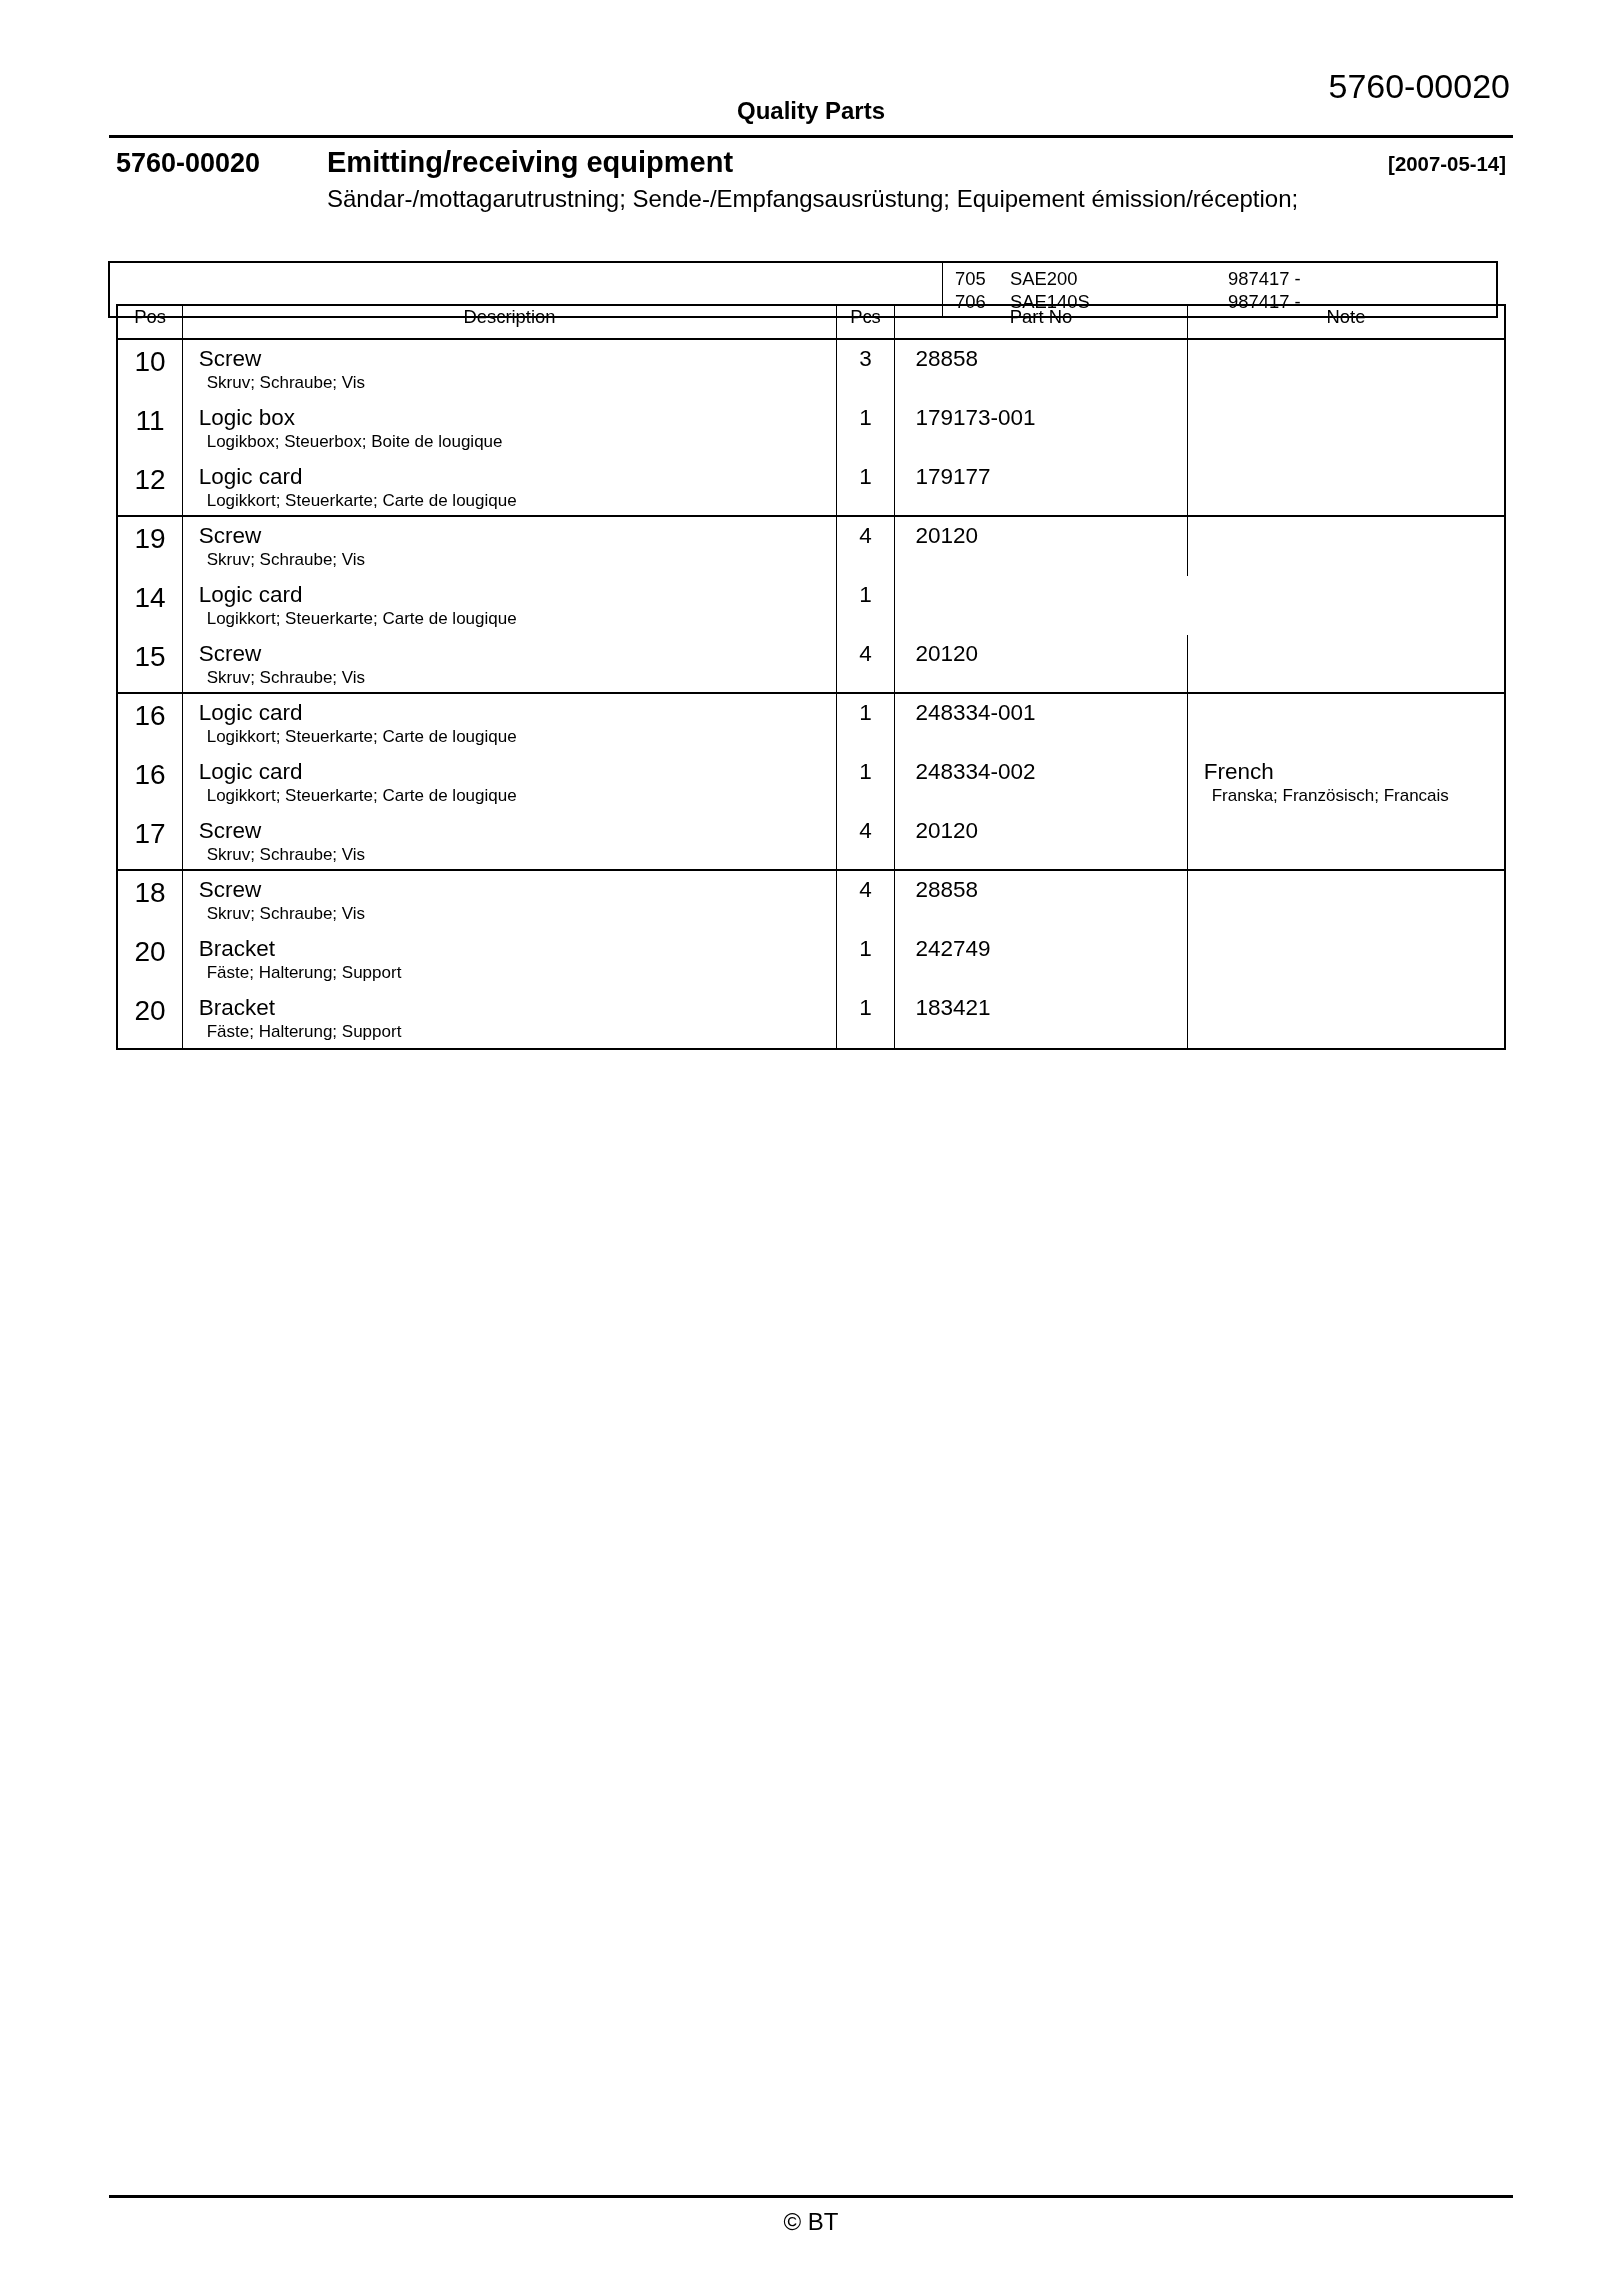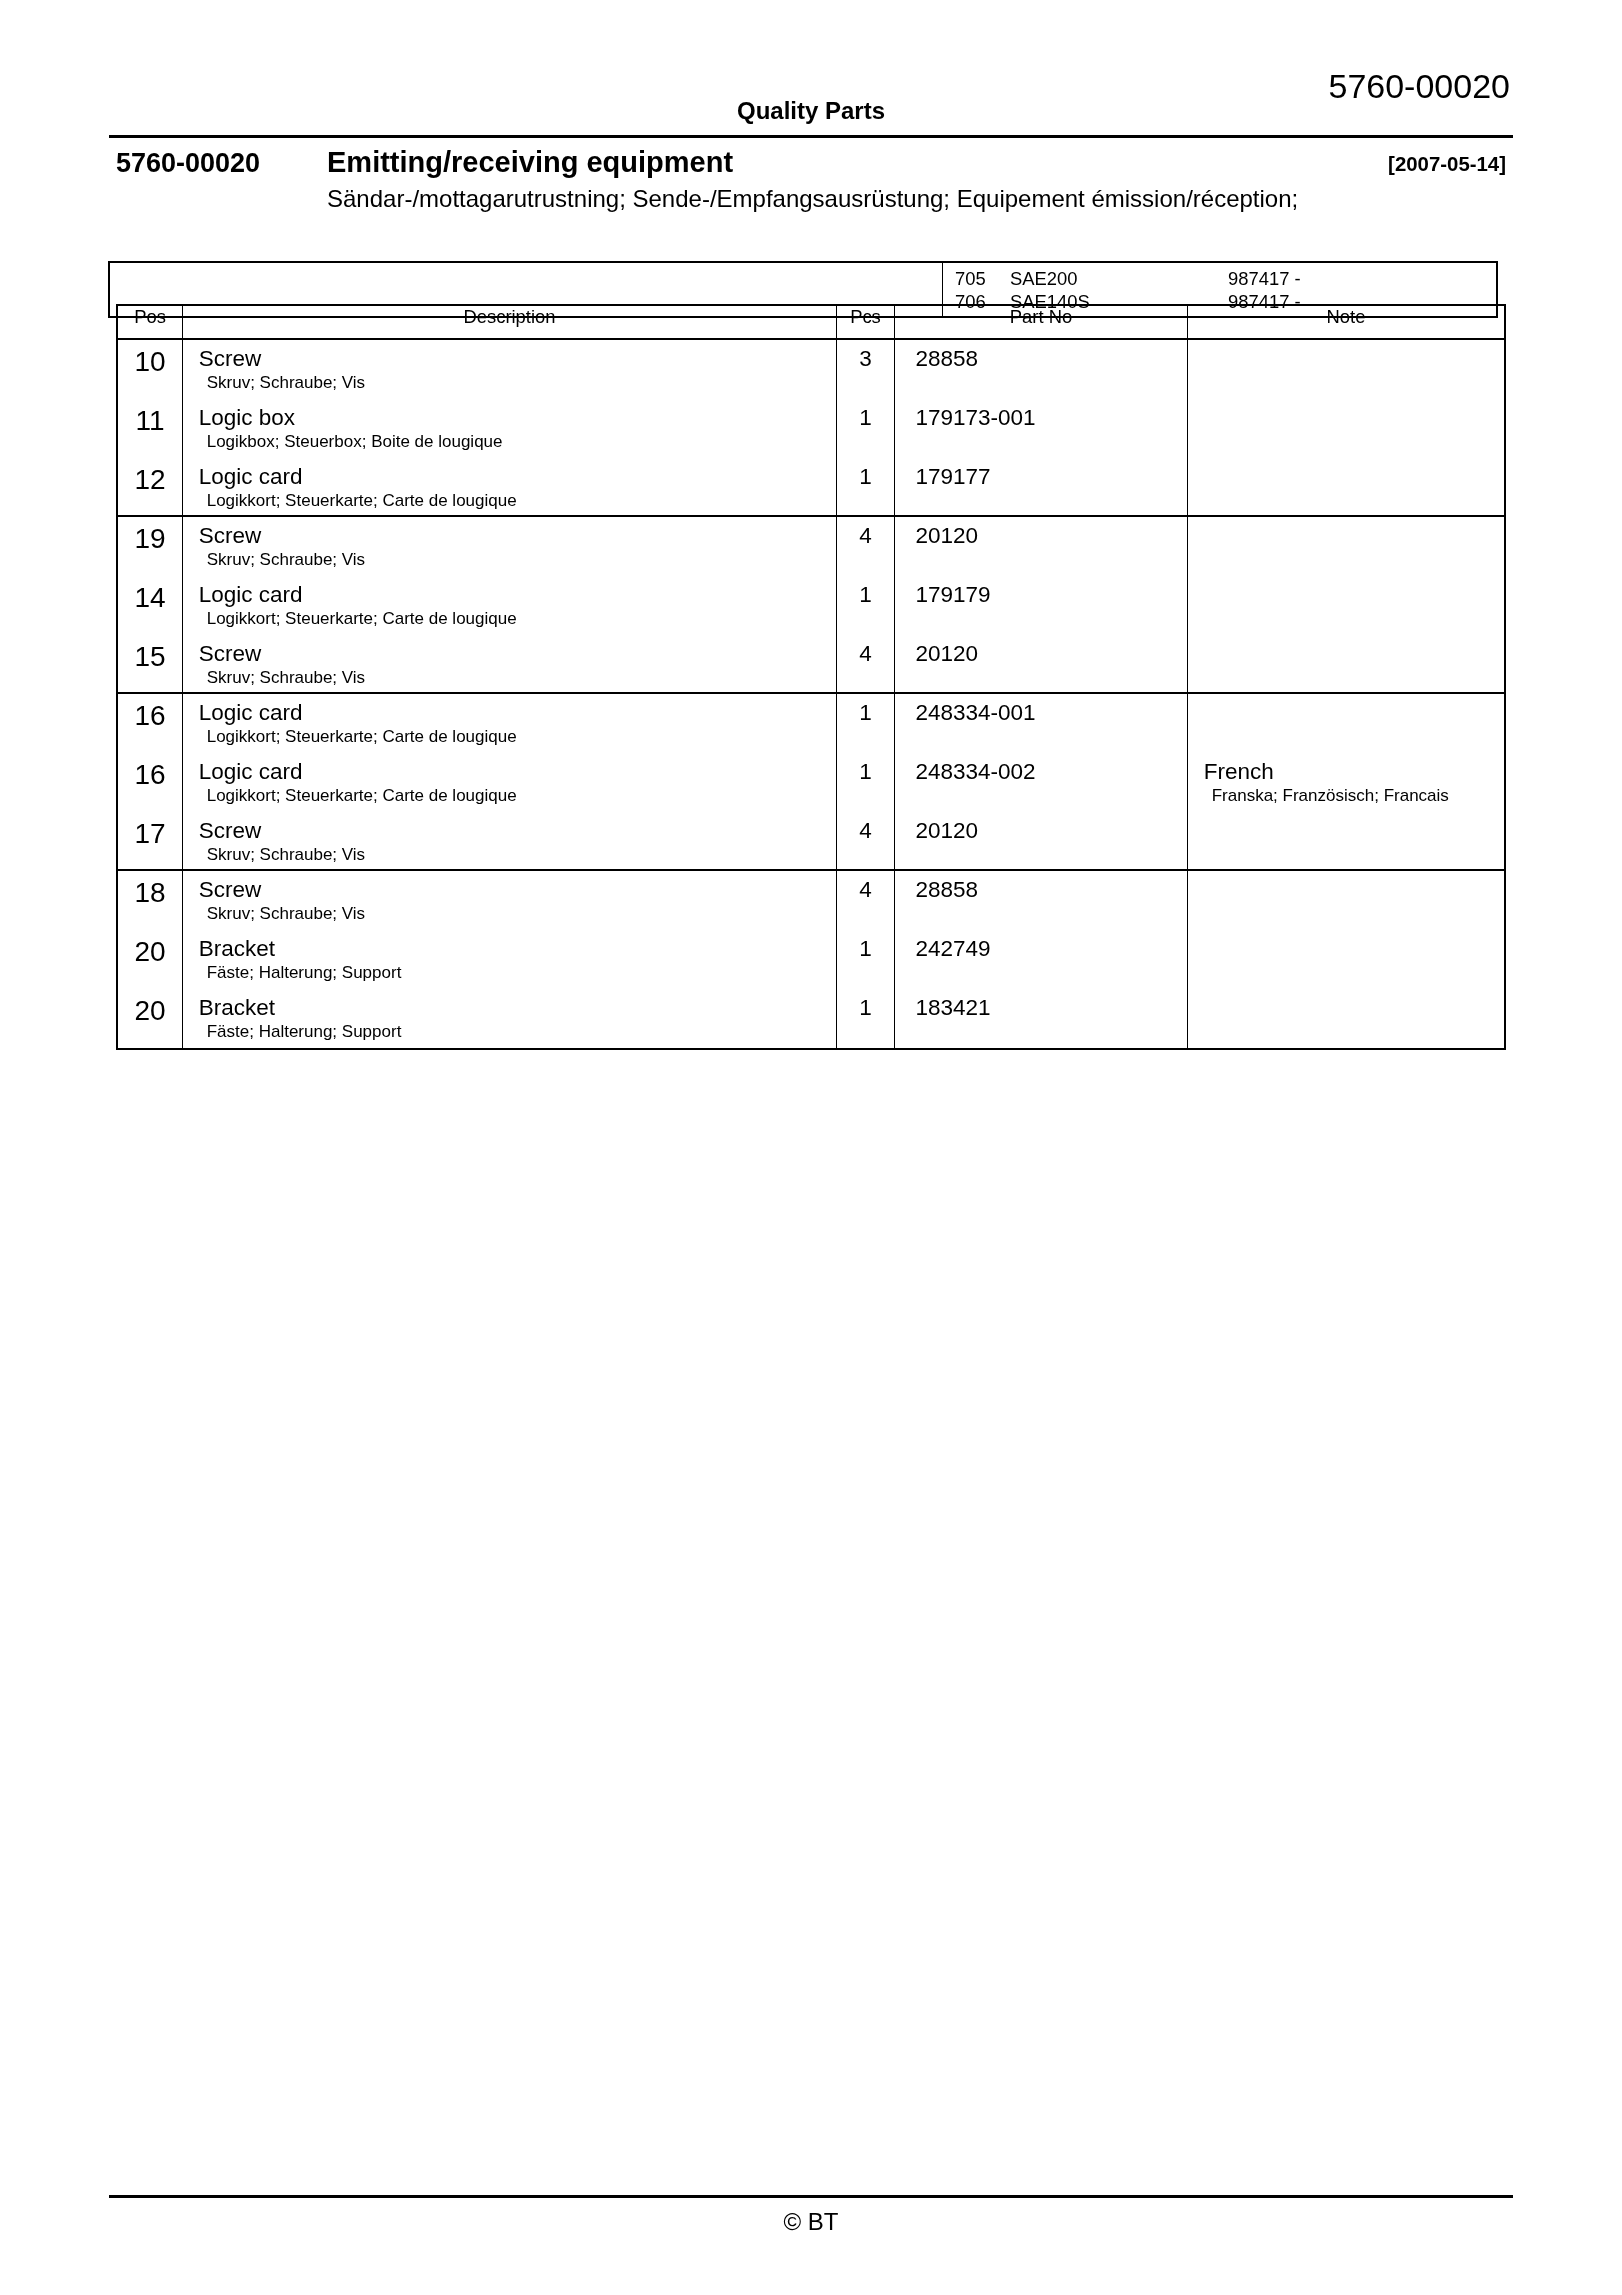--- a/index.html
+++ b/index.html
@@ -142,21 +142,20 @@
       <div class="cell col-note"></div>
     </div>
 
     <div class="row">
       <div class="cell col-pos">14</div>
       <div class="cell col-desc">
         <div class="main-line">Logic card</div>
         <div class="sub-line">Logikkort; Steuerkarte; Carte de lougique</div>
       </div>
       <div class="cell col-pcs">1</div>
-      <div class="cell col-partno">179179</div>
       <div class="cell col-note"></div>
     </div>
 
     <div class="row group-end">
       <div class="cell col-pos">15</div>
       <div class="cell col-desc">
         <div class="main-line">Screw</div>
         <div class="sub-line">Skruv; Schraube; Vis</div>
       </div>
       <div class="cell col-pcs">4</div>

